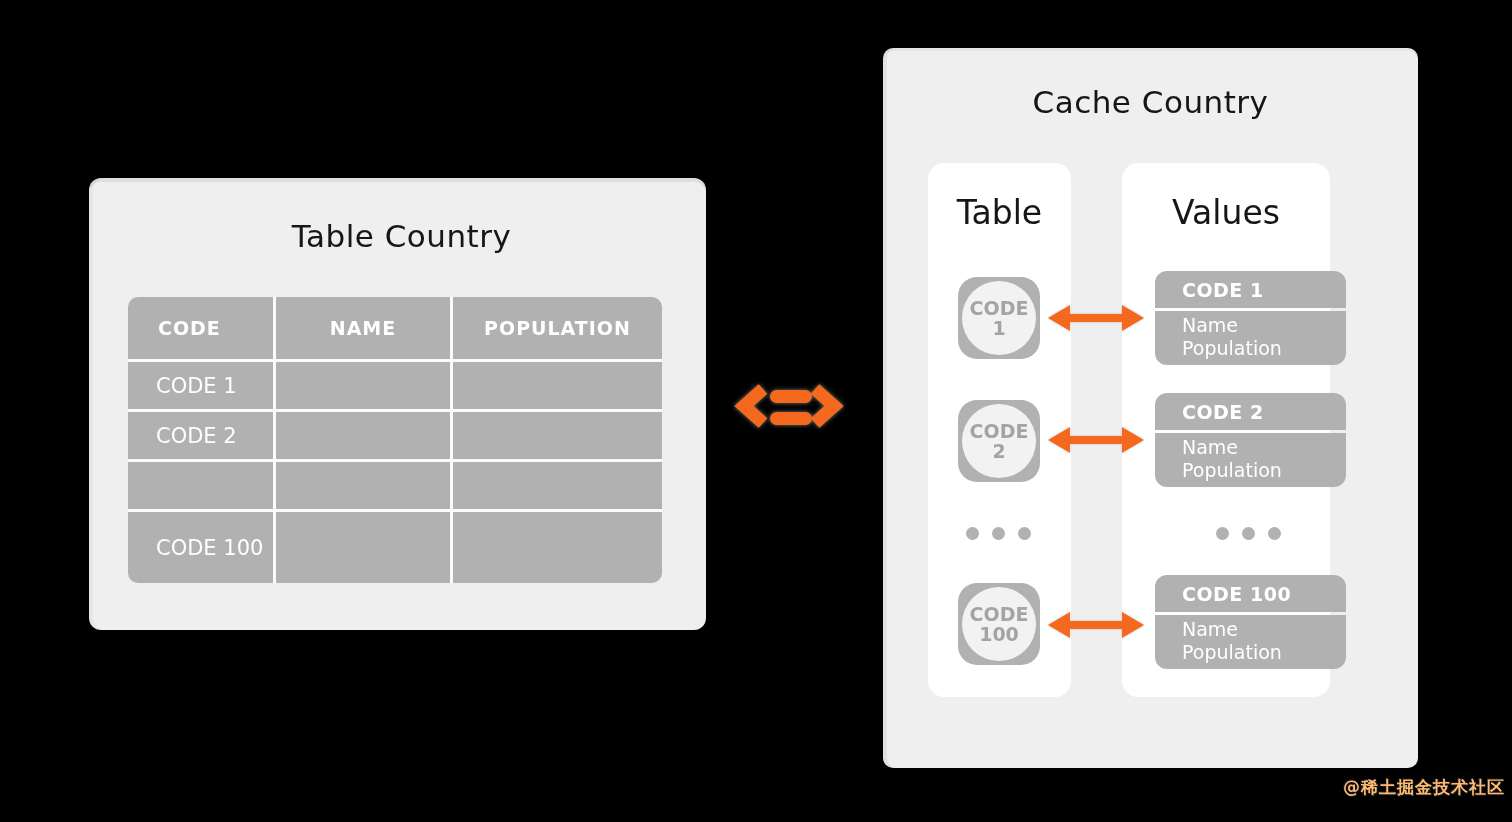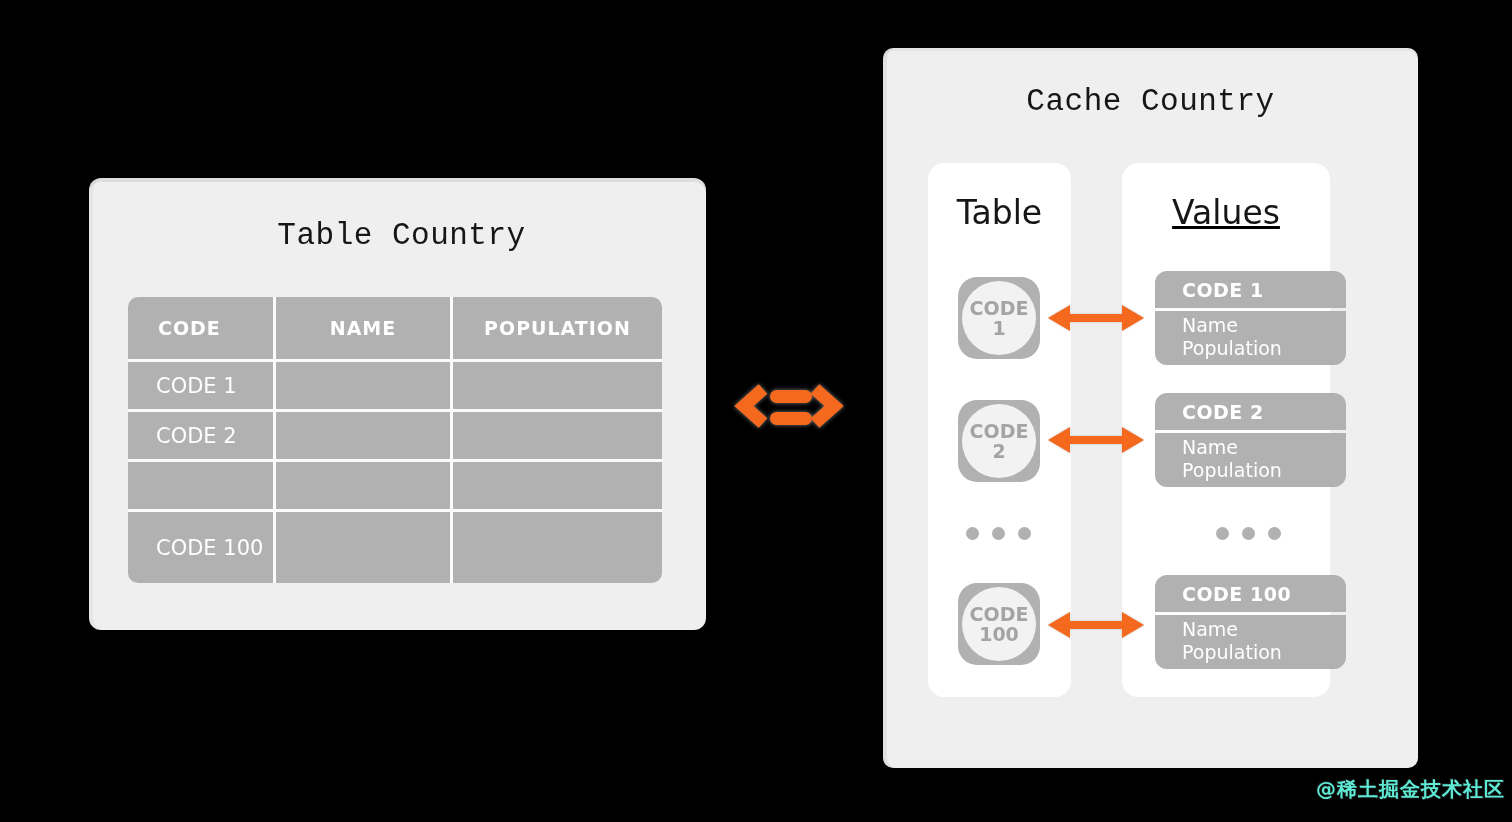--- a/index.html
+++ b/index.html
@@ -20,21 +20,21 @@
   }
 
   
   .table-panel{
     position:absolute;left:89px;top:178px;width:609px;height:452px;
     background:var(--panel-gray);border-radius:12px;
     box-shadow:inset 0 4px 0 rgba(0,0,0,0.07), inset 4px 0 0 rgba(0,0,0,0.035);
     padding-left:8px;
   }
   .panel-title{
-    text-align:center;color:var(--title-black);font-size:31px;letter-spacing:0.5px;font-family:Liberation Mono, monospace;
+    text-align:center;color:var(--title-black);font-size:31px;letter-spacing:0.5px;
   }
   .table-panel .panel-title{padding-top:40px;}
   .country-table{
     position:absolute;left:39px;top:119px;width:534px;height:286px;
     display:grid;grid-template-columns:145px 174px 209px;
     grid-template-rows:62px 47px 47px 47px 71px;gap:3px;
     background:#fbfbfb;border-radius:10px;overflow:hidden;
   }
   .cell{
     background:var(--cell-gray);display:flex;align-items:center;
@@ -53,21 +53,21 @@
   .cache-panel{
     position:absolute;left:883px;top:48px;width:535px;height:720px;
     background:var(--panel-gray);border-radius:10px;
     box-shadow:inset 4px 0 0 rgba(0,0,0,0.055), inset 0 3px 0 rgba(0,0,0,0.04);
   }
   .cache-panel .panel-title{padding-top:36px;}
   .sub-panel{
     position:absolute;top:115px;background:var(--surface-white);border-radius:16px;height:534px;
   }
   .keys-panel{left:45px;width:143px;}
-  .values-panel{left:239px;width:208px;text-decoration:underline;}
+  .values-panel{left:239px;width:208px;}
   .sub-heading{
     text-align:center;color:var(--title-black);font-size:33px;margin-top:30px;
   }
 
   
   .badge{
     position:absolute;left:30px;width:82px;height:82px;border-radius:19px;
     background:var(--cell-gray);display:flex;align-items:center;justify-content:center;
   }
   .badge-circle{
@@ -101,22 +101,22 @@
 
   
   .kv-arrow{position:absolute;left:1046px;color:var(--accent-orange);}
   .kv-arrow svg{filter:drop-shadow(0 0 1px rgba(150,150,150,0.5));}
   .kv-arrow-1{top:298px;}
   .kv-arrow-2{top:420px;}
   .kv-arrow-3{top:605px;}
 
   
   .watermark{
-    position:absolute;right:7px;top:776px;font-size:20px;font-weight:bold;
-    color:#5eead4;letter-spacing:1px;
+    position:absolute;right:7px;top:776px;font-size:17px;font-weight:bold;
+    color:#fdba74;letter-spacing:1px;
     text-shadow:0 0 3px #000,1px 1px 0 #222,-1px -1px 0 #222;
   }
 </style>
 </head>
 <body>
 
 <div class="canvas">
 
   <div class="table-panel">
     <div class="panel-title">Table Country</div>

